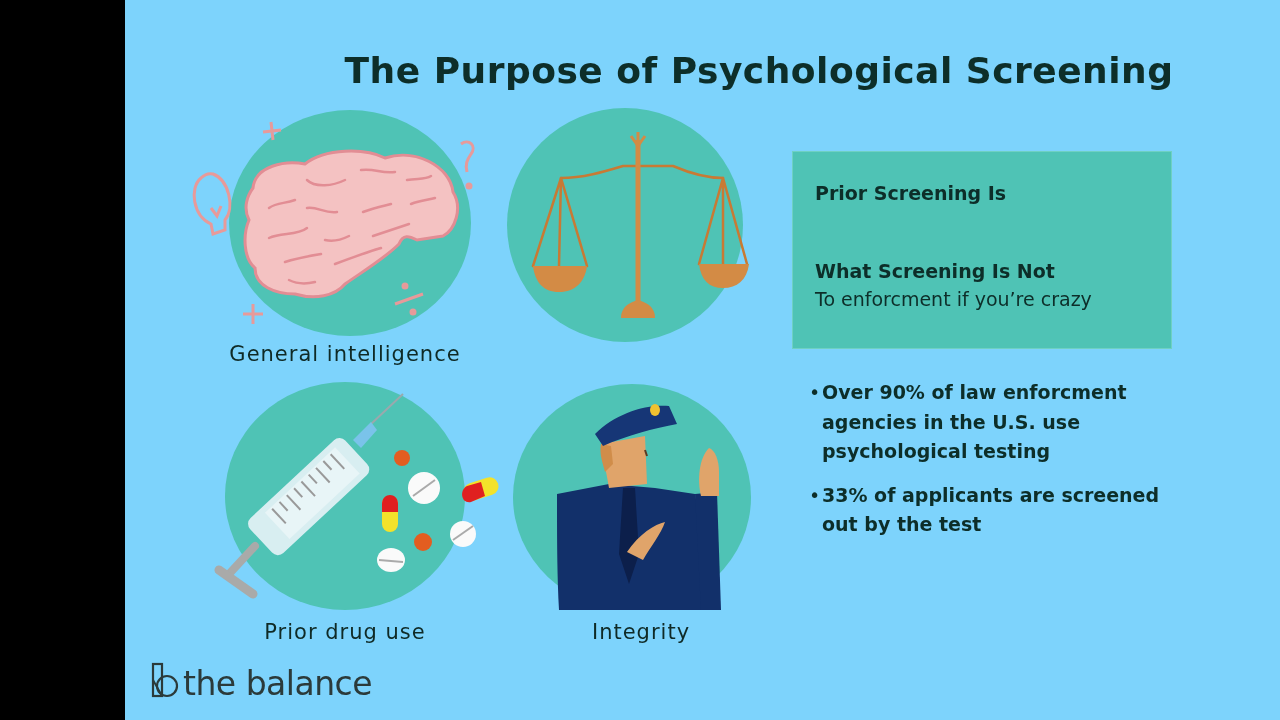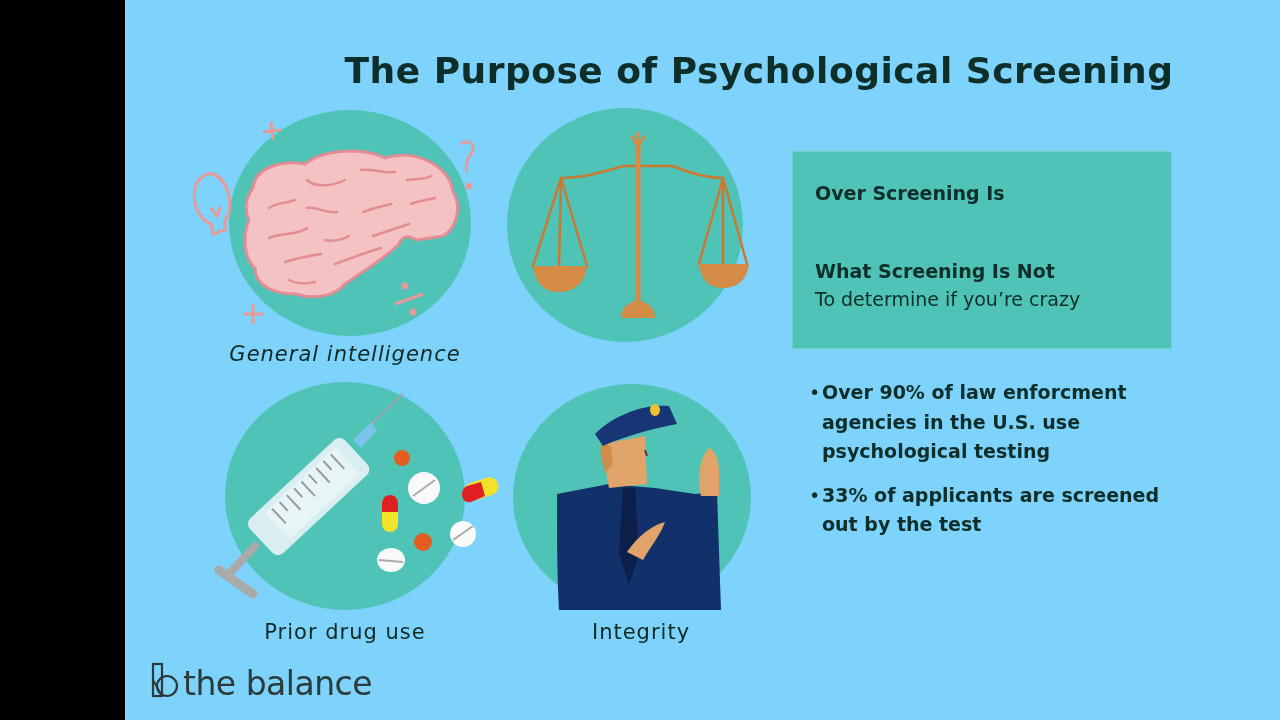--- a/index.html
+++ b/index.html
@@ -86,21 +86,21 @@
         <path d="M178,104 C188,100 198,98 206,96"></path>
         <path d="M226,96 C236,92 244,92 250,90"></path>
         <path d="M84,130 C96,124 112,128 122,120"></path>
         <path d="M140,132 C148,134 156,132 164,128"></path>
         <path d="M188,128 C200,124 212,120 224,116"></path>
         <path d="M100,154 C112,150 124,148 136,146"></path>
         <path d="M150,156 C166,150 182,144 196,140"></path>
         <path d="M104,172 C112,176 122,176 130,174"></path>
       </g>
     </svg>
-    <div class="caption" style="left:38px; top:234px; width:244px;font-style:italic;">General intelligence</div>
+    <div class="caption" style="left:38px; top:234px; width:244px;">General intelligence</div>
   </div>
 
   <div class="tile" style="left:378px; top:106px; width:270px; height:266px;">
     <div class="circle" style="left:4px; top:2px; width:236px; height:234px;"></div>
     <svg width="270" height="240" viewBox="0 0 270 240">
       <g stroke="#c87a34" stroke-width="2.5" fill="none" stroke-linecap="round">
         <path d="M58,72 C80,72 100,66 120,60 L170,60 C184,66 200,72 220,72"></path>
         <path d="M58,72 L30,160 M58,72 L56,160 M58,72 L84,160"></path>
         <path d="M220,72 L196,158 M220,72 L220,158 M220,72 L244,158"></path>
       </g>
@@ -172,23 +172,23 @@
       <path d="M140,66 L142,72" stroke="#5a3a22" stroke-width="2"></path>
 
       <path d="M196,112 C192,96 194,74 204,64 C210,66 214,76 214,88 L214,112 Z" fill="#e0a46a"></path>
 
       <path d="M122,168 C134,150 150,140 160,138 C156,150 146,162 138,176 Z" fill="#e0a46a"></path>
     </svg>
     <div class="caption" style="left:4px; top:236px; width:264px;">Integrity</div>
   </div>
 
   <div class="infobox">
-    <div class="h" style="top:30px;">Over Screening Is</div>
+    <div class="h" style="top:30px;">Prior Screening Is</div>
     <div class="h" style="top:108px;">What Screening Is Not</div>
-    <div class="t" style="top:136px;">To determine if you’re crazy</div>
+    <div class="t" style="top:136px;">To enforcment if you’re crazy</div>
   </div>
 
   <div class="bullets">
     <div class="bullet">
       <span class="dot">•</span>
       <span>Over 90% of law enforcment agencies in the U.S. use psychological testing</span>
     </div>
     <div class="bullet">
       <span class="dot">•</span>
       <span>33% of applicants are screened out by the test</span>

